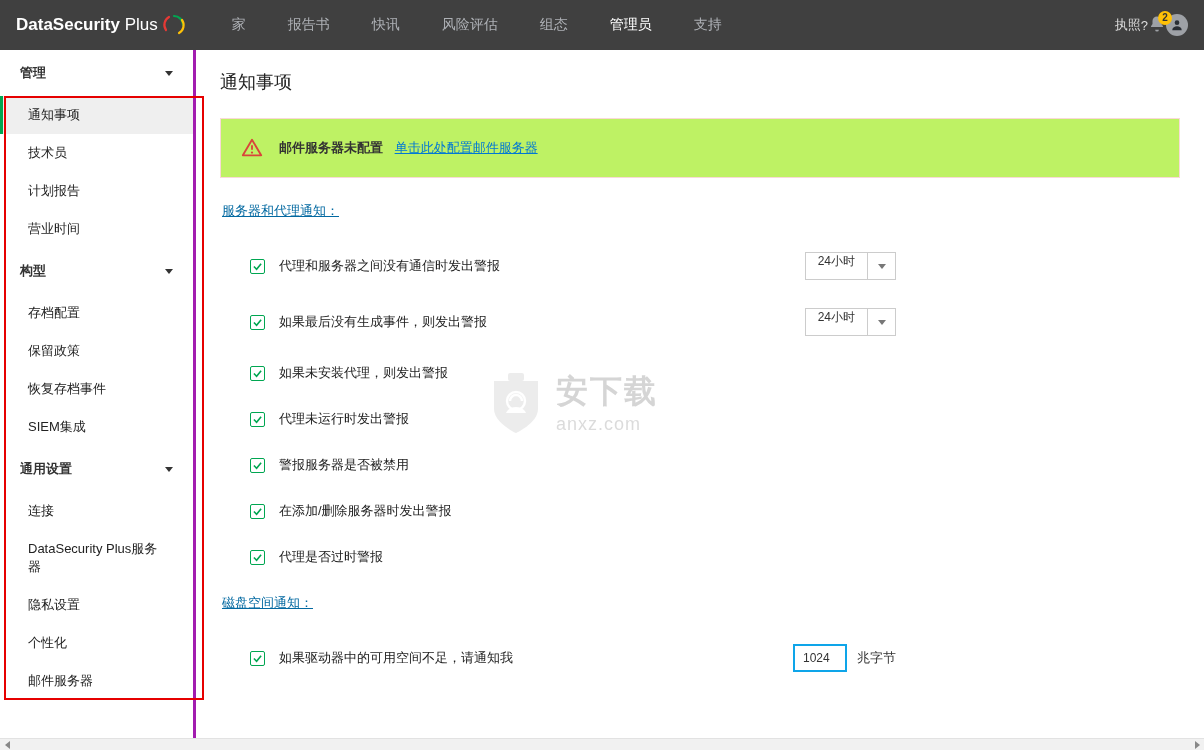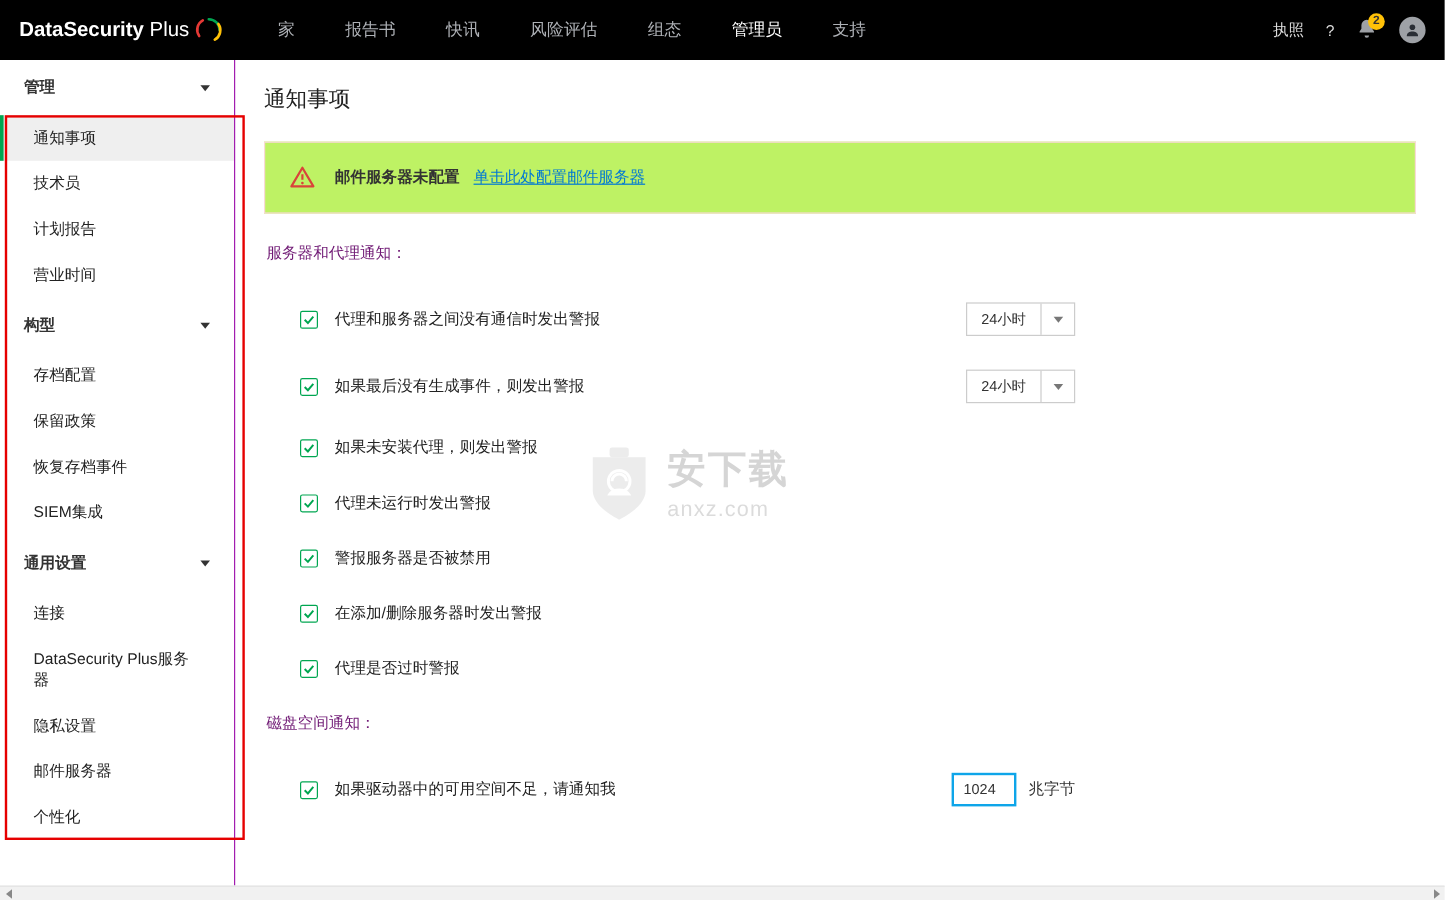--- a/index.html
+++ b/index.html
@@ -1,54 +1,54 @@
 <!DOCTYPE html>
 <html><head>
 <meta charset="utf-8">
 <style>
 * { margin: 0; padding: 0; box-sizing: border-box; font-family: "Microsoft YaHei", "PingFang SC", Arial, sans-serif; }
 body { width: 1204px; height: 750px; overflow: hidden; background: #fff; font-size: 13px; color: #333; }
 
-.header { height: 50px; background: #000000; display: flex; align-items: center; padding: 0 16px; color: #b5b8bd; }
+.header { height: 50px; background: #404040; display: flex; align-items: center; padding: 0 16px; color: #b5b8bd; }
 .logo { display: flex; align-items: center; gap: 4px; margin-right: 40px; }
 .logo-text { font-size: 17px; color: #fff; font-weight: 400; }
 .logo-text b { font-weight: 600; }
 .logo-swirl { width: 24px; height: 24px; }
 .nav { display: flex; gap: 30px; flex: 1; }
 .nav-item { color: #aeb1b6; font-size: 14px; cursor: pointer; padding: 14px 6px; }
 .nav-item.active { color: #fff; }
-.header-right { display: flex; align-items: center; gap: 18px; }
+.header-right { display: flex; align-items: center; }
 .header-right .lic { font-size: 13px; color: #ddd; }
 .header-icon { width: 18px; height: 18px; fill: #9ea1a6; cursor: pointer; position: relative; }
 .bell-wrap { position: relative; }
 .badge { position: absolute; top: -4px; right: -6px; background: #ffc107; color: #333; font-size: 10px; border-radius: 50%; width: 14px; height: 14px; display: flex; align-items: center; justify-content: center; font-weight: bold; }
 .avatar { width: 22px; height: 22px; border-radius: 50%; background: #9ea1a6; display: flex; align-items: center; justify-content: center; }
 
 .body { display: flex; height: calc(100% - 50px - 12px); }
-.sidebar { width: 196px; border-right: 1px solid #a21caf; overflow: hidden; position: relative; }
+.sidebar { width: 196px; border-right: 3px solid #a21caf; overflow: hidden; position: relative; }
 .sidebar-group-header { display: flex; justify-content: space-between; align-items: center; padding: 14px 20px; font-weight: bold; font-size: 13px; cursor: pointer; }
 .caret { width: 0; height: 0; border-left: 4px solid transparent; border-right: 4px solid transparent; border-top: 5px solid #333; }
 .sidebar-item { padding: 10px 28px; font-size: 13px; cursor: pointer; color: #222; }
 .sidebar-item.active { background: #efefef; border-left: 3px solid #00a651; padding-left: 25px; }
 .red-box { position: absolute; left: 4px; top: 96px; width: 200px; height: 604px; border: 2px solid #e60000; pointer-events: none; }
 
 .main { flex: 1; padding: 20px 24px; overflow-y: auto; position: relative; }
 .page-title { font-size: 18px; font-weight: 500; margin-bottom: 24px; color: #222; }
 .alert-box { background: #bef264; border: 1px solid #f9d9d6; padding: 18px 20px; display: flex; align-items: center; gap: 16px; margin-bottom: 24px; }
 .alert-icon { width: 22px; height: 22px; flex-shrink: 0; }
 .alert-text { font-size: 13px; }
 .alert-text .bold { font-weight: bold; margin-right: 8px; }
 .alert-text .link { color: #0078d4; text-decoration: underline; cursor: pointer; }
-.section-title { font-size: 13px; color: #701a75; margin: 14px 0 18px 2px; }
+.section-title { font-size: 13px; color: #0369a1; margin: 14px 0 18px 2px; text-decoration: underline; }
 .opt-row { display: flex; align-items: center; padding: 14px 0 14px 30px; gap: 14px; }
 .checkbox { width: 15px; height: 15px; border: 1.5px solid #00a651; border-radius: 2px; display: flex; align-items: center; justify-content: center; cursor: pointer; flex-shrink: 0; }
 .check { width: 9px; height: 9px; }
 .opt-label { font-size: 13px; color: #222; flex: 0 0 auto; }
 .opt-spacer { flex: 1; }
-.select-box { display: flex; align-items: center; border: 1px solid #ccc; height: 28px; }
+.select-box { display: flex; border: 1px solid #ccc; height: 28px; }
 .select-val { padding: 0 12px; font-size: 12px; min-width: 52px; }
 .select-caret { border-left: 1px solid #ccc; width: 28px; height: 100%; display: flex; align-items: center; justify-content: center; }
 .sel-caret-tri { width: 0; height: 0; border-left: 4px solid transparent; border-right: 4px solid transparent; border-top: 5px solid #777; }
 .input-box { border: 2px solid #0ea5e9; height: 28px; width: 54px; padding: 0 8px; font-size: 12px; display: flex; align-items: center; }
 .unit { font-size: 13px; margin-left: 10px; }
 .right-group { display: flex; align-items: center; margin-right: 284px; }
 
 .watermark { position: absolute; top: 320px; left: 290px; display: flex; align-items: center; gap: 10px; opacity: 0.35; pointer-events: none; }
 .wm-shield { width: 60px; height: 64px; }
 .wm-text { display: flex; flex-direction: column; }
@@ -120,22 +120,22 @@
       <div class="sidebar-item">保留政策</div>
       <div class="sidebar-item">恢复存档事件</div>
       <div class="sidebar-item">SIEM集成</div>
       <div class="sidebar-group-header">
         <span>通用设置</span>
         <span class="caret"></span>
       </div>
       <div class="sidebar-item">连接</div>
       <div class="sidebar-item">DataSecurity Plus服务器</div>
       <div class="sidebar-item">隐私设置</div>
+      <div class="sidebar-item">个性化</div>
       <div class="sidebar-item">邮件服务器</div>
-      <div class="sidebar-item">个性化</div>
     </div>
   <div class="red-box"></div>
 
   <div class="main">
     <div class="page-title">通知事项</div>
 
     <div class="alert-box">
       <svg class="alert-icon" viewBox="0 0 24 24">
         <path d="M12 3 L22 20 H2 Z" fill="none" stroke="#d9443a" stroke-width="2" stroke-linejoin="round"></path>
         <line x1="12" y1="9" x2="12" y2="14" stroke="#d9443a" stroke-width="2"></line>

